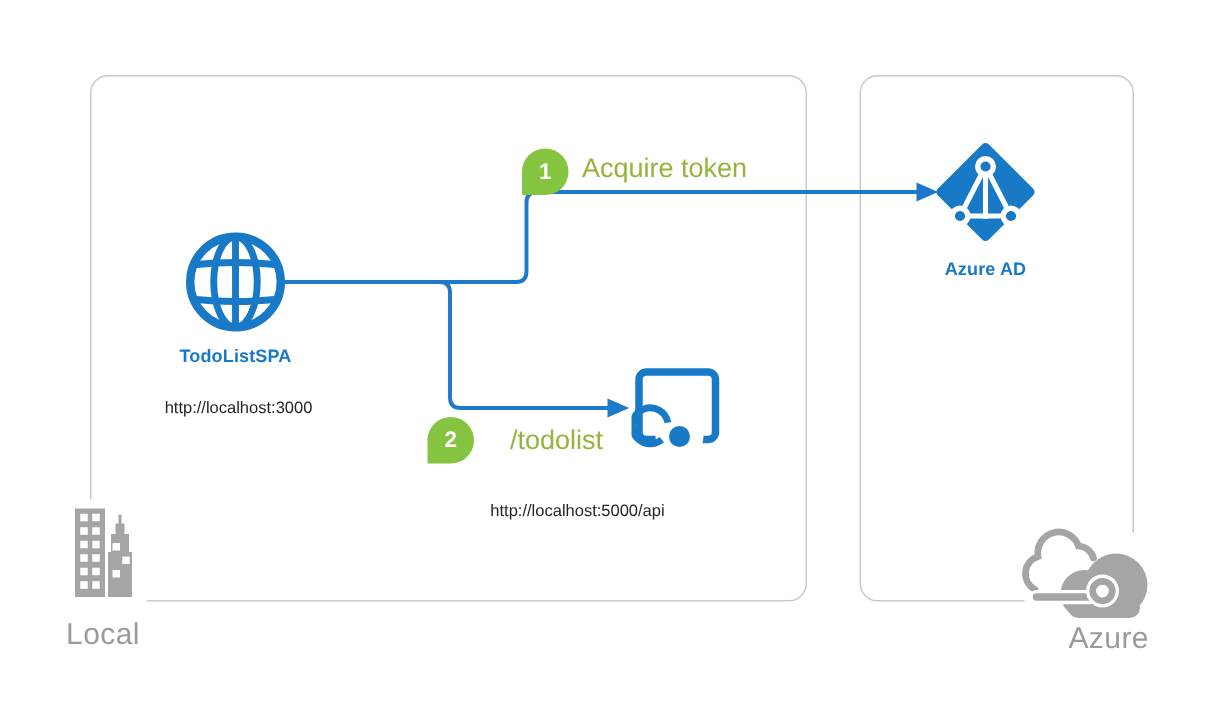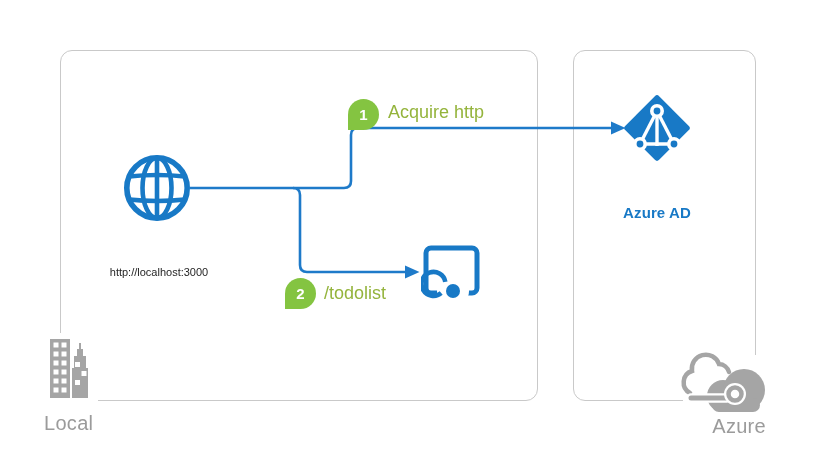--- a/index.html
+++ b/index.html
@@ -8,23 +8,22 @@
     font-family:"Liberation Sans","DejaVu Sans",sans-serif;overflow:hidden;
   }
   .zone-box{
     position:absolute;border:1.6px solid #c9c9c9;border-radius:12px;background:#ffffff;
   }
   #local-box{left:60px;top:50px;width:476px;height:349px;}
   #azure-box{left:573px;top:50px;width:181px;height:349px;}
   svg{display:block;}
   .abs{position:absolute;}
   .node-title{
-    position:absolute;color:#1879c6;font-size:15px;font-weight:700;text-align:center;
+    position:absolute;color:#1879c6;font-size:12px;font-weight:700;text-align:center;
     letter-spacing:.1px;
-    margin-top:32px;
   }
   .node-url{
     position:absolute;color:#252525;font-size:11px;font-weight:400;text-align:center;
   }
   .step-badge{
     position:absolute;width:31px;height:31px;background:#84c441;
     border-radius:50% 50% 50% 0;color:#ffffff;font-size:15px;font-weight:700;
     display:flex;align-items:center;justify-content:center;
   }
   .step-label{
@@ -112,28 +111,30 @@
     </g>
     <path d="M16 53 H52" stroke="#ffffff" stroke-width="9.5" stroke-linecap="round" fill="none"></path>
     <path d="M16 53 H52" stroke="#a5a5a5" stroke-width="5" stroke-linecap="round" fill="none"></path>
     <circle cx="60" cy="49" r="11" fill="#ffffff"></circle>
     <circle cx="60" cy="49" r="6.5" fill="#ffffff" stroke="#a5a5a5" stroke-width="4.5"></circle>
   </svg>
 
   <div class="step-badge" style="left:348px;top:99px">
     <span>1</span>
   </div>
-  <div class="step-label" style="left:388px;top:102px">Acquire http</div>
+  <div class="step-label" style="left:388px;top:102px">Acquire token</div>
 
   <div class="step-badge" style="left:285px;top:278px">
     <span>2</span>
   </div>
-  <div class="step-label" style="left:324px;top:283px">/todolist</div>
+  <div class="step-label" style="left:340px;top:283px">/todolist</div>
 
+  <div class="node-title" style="left:77px;top:230px;width:160px">TodoListSPA</div>
   <div class="node-url" style="left:59px;top:266px;width:200px">http://localhost:3000</div>
 
+  <div class="node-url" style="left:285px;top:335px;width:200px">http://localhost:5000/api</div>
 
   <div class="node-title" style="left:577px;top:172px;width:160px">Azure AD</div>
 
   <div class="zone-label" style="left:44px;top:412px">Local</div>
   <div class="zone-label" style="left:700px;top:415px;width:66px;text-align:right">Azure</div>
 
 </div>
 
 </body></html>

